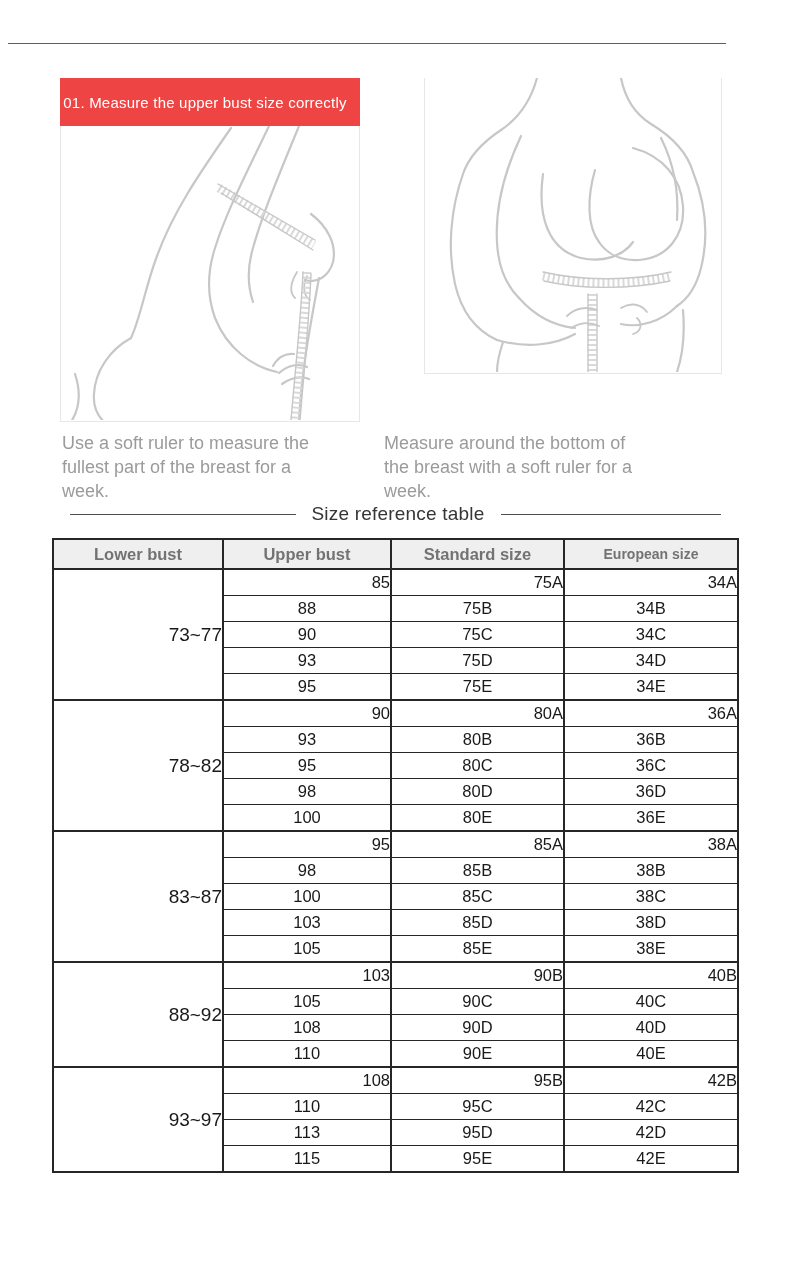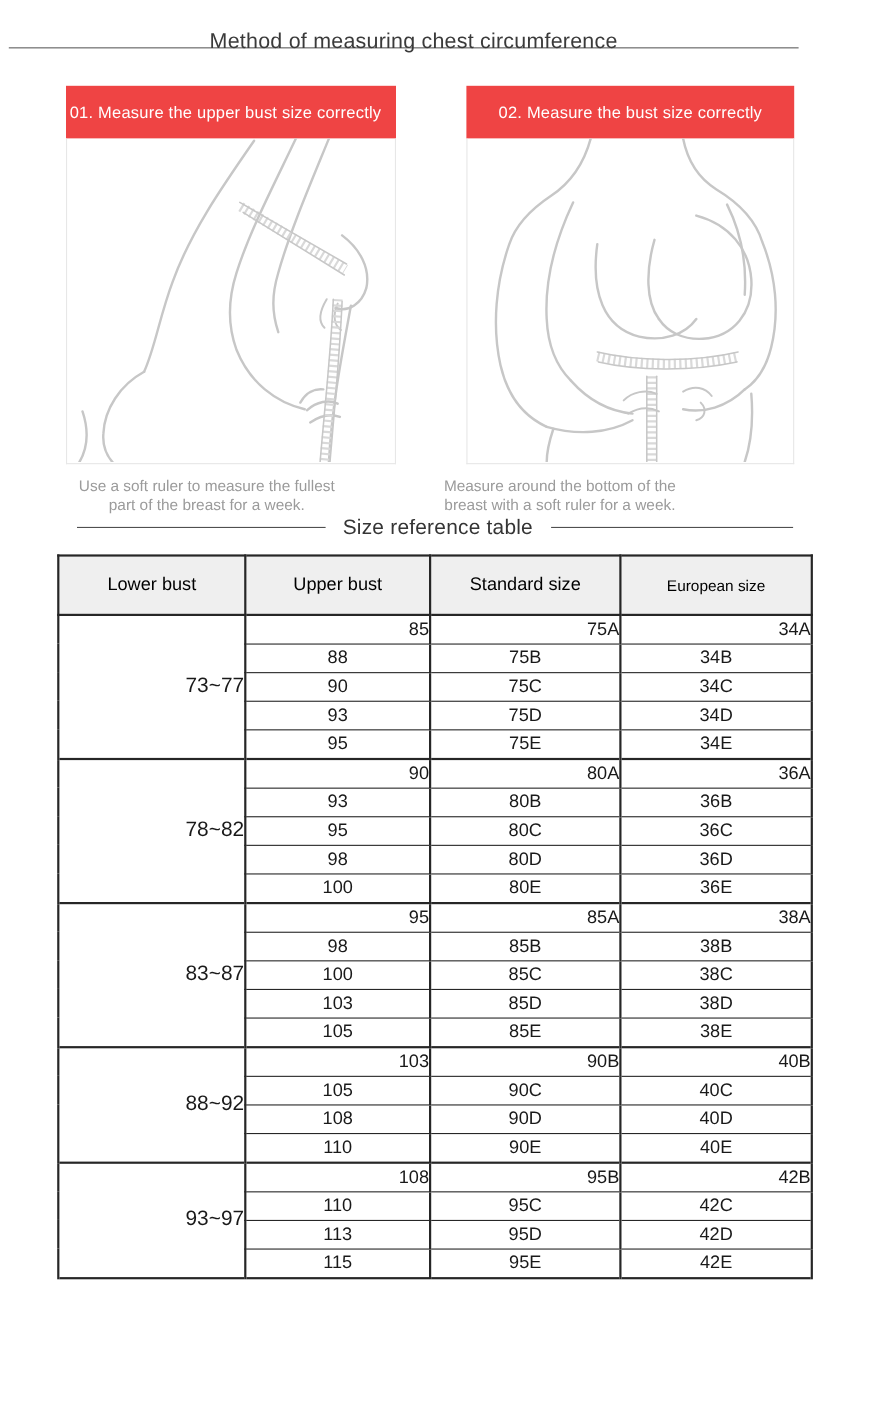--- a/index.html
+++ b/index.html
@@ -30,21 +30,21 @@
   .panel-header.clip-left span { margin-left:-10px; }
   .panel-illustration {
     height:296px; background:#ffffff;
     border:1px solid #e7e7e7; border-top:none; box-sizing:border-box;
   }
   .panel-illustration svg { display:block; }
 
   
   .captions { display:flex; margin:10px 0 0 62px; }
   .caption {
-    width:252px; font-size:14px; line-height:1.32; color:#9b9b9b;text-align:center;
+    width:252px; font-size:18px; line-height:1.32; color:#9b9b9b;
   }
   .caption + .caption { margin-left:70px; width:250px; }
 
   
   .size-heading { display:flex; align-items:center; justify-content:center; width:790px; }
   .size-heading .rule { border-top:1px solid #4f4f4f; height:0; }
   .size-heading .rule.left { width:226px; }
   .size-heading .rule.right { width:220px; }
   .size-heading .label { margin:0 16px; font-size:19px; color:#353535; letter-spacing:.2px; }
 
@@ -52,40 +52,39 @@
   table.size-table {
     border-collapse:collapse; table-layout:fixed;
     margin:13px 0 0 52px; width:685px;
     border:2px solid #262626;
   }
   .size-table col.c1 { width:170px; }
   .size-table col.c2 { width:168px; }
   .size-table col.c3 { width:173px; }
   .size-table col.c4 { width:174px; }
   .size-table th {
-    height:28px; background:#efefef; font-weight:400;
-    font-size:16.5px; color:#000000;
-    border:2px solid #262626; padding:12px; text-align:center;
+    height:28px; background:#efefef; font-weight:700;
+    font-size:16.5px; color:#737373;
+    border:2px solid #262626; padding:0; text-align:center;
   }
   .size-table th.euro { font-size:14px; }
   .size-table td {
     height:25px; font-size:16.5px; color:#191919;
     border-left:2px solid #262626; border-right:2px solid #262626;
     border-top:1px solid #262626; border-bottom:1px solid #262626;
     padding:0; text-align:center;
   }
   .size-table tr.group-start td { border-top:2px solid #262626;text-align:right; }
   .size-table td.lower-cell { font-size:19px; }
 </style>
 </head>
 <body>
 
 <div class="title-wrap">
   <div class="title-line"></div>
-  <h1 class="main-title">Method of measuring chest circumference</h1>
 </div>
 
 <div class="panels">
 
   <div class="panel">
     <div class="panel-header clip-left">
       <span>01. Measure the upper bust size correctly</span>
     </div>
     <div class="panel-illustration">
       <svg width="298" height="294" viewBox="0 0 298 294" fill="none" stroke="#c7c7c7" stroke-width="2.2" stroke-linecap="round">
@@ -112,23 +111,20 @@
         <path d="M246,150 C241,161 243,170 249,174" stroke-width="1.8"></path>
 
         <path d="M246,146 C244,192 238,246 234,294" stroke="#d9d9d9" stroke-width="9" stroke-dasharray="2 3" stroke-linecap="butt"></path>
         <path d="M242,146 C240,192 234,246 230,294" stroke-width="1.4"></path>
         <path d="M250,148 C248,194 243,248 239,294" stroke-width="1.4"></path>
       </svg>
     </div>
   </div>
 
   <div class="panel">
-    <div class="panel-header">
-      <span>02. Measure the bust size correctly</span>
-    </div>
     <div class="panel-illustration">
       <svg width="296" height="294" viewBox="0 0 296 294" fill="none" stroke="#c7c7c7" stroke-width="2.2" stroke-linecap="round">
 
         <path d="M112,0 C106,22 94,40 76,52 C58,64 44,78 38,96 C26,130 22,170 30,206 C36,232 50,252 72,262"></path>
         <path d="M96,58 C80,92 70,128 72,164 C73,186 80,206 94,220"></path>
         <path d="M72,262 C100,270 128,268 150,256"></path>
         <path d="M94,220 C110,238 130,248 150,250"></path>
         <path d="M78,264 C74,276 72,285 72,294"></path>
 
         <path d="M196,0 C200,20 210,36 226,46 C246,58 262,74 268,94 C280,124 284,158 276,190 C272,206 264,220 252,228"></path>

